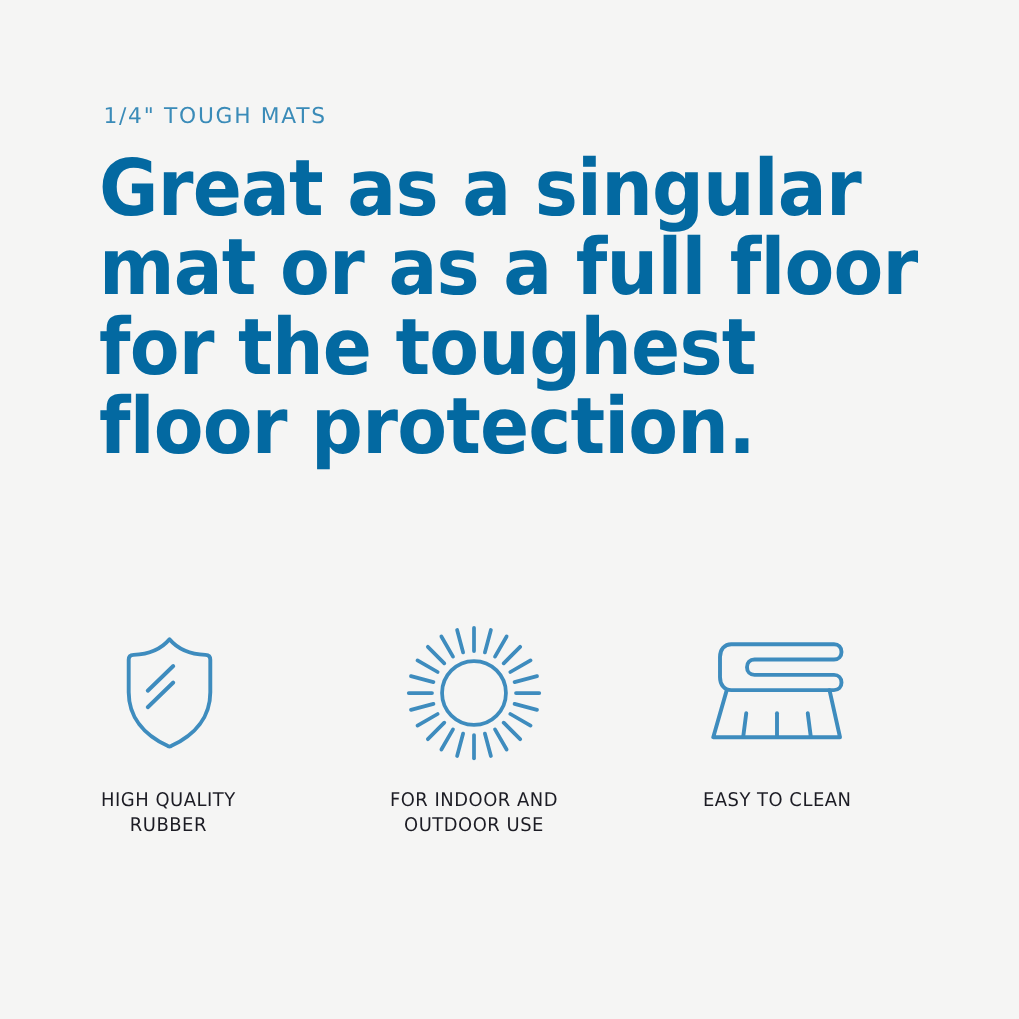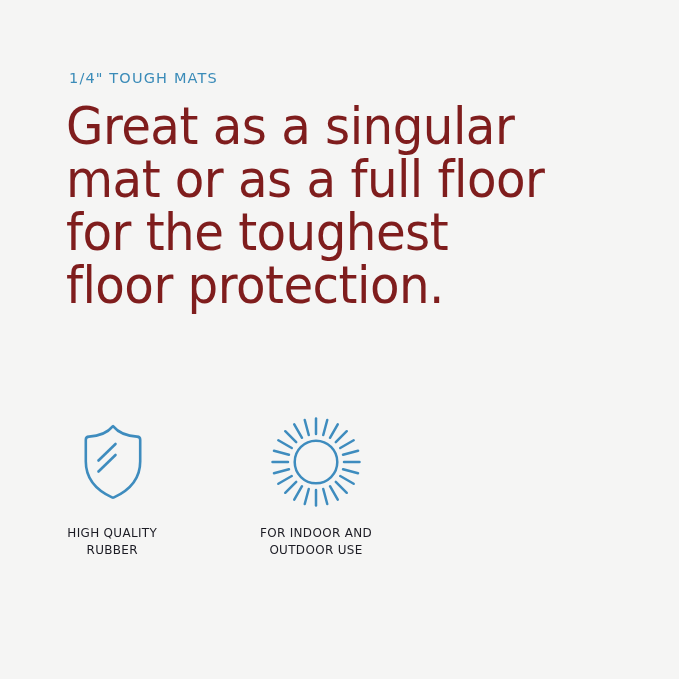--- a/index.html
+++ b/index.html
@@ -37,24 +37,24 @@
   }
 
   
   .headline {
     position: absolute;
     left: 66px;
     top: 100px;
     width: 560px;
     font-family: "DejaVu Sans", sans-serif;
     font-size: 52px;
-    font-weight: 400;
+    font-weight: 700;
     line-height: 53px;
     letter-spacing: -0.6px;
-    color: #7f1d1d;
+    color: #0369a1;
   }
   .headline .hl-line {
     display: block;
     white-space: nowrap;
     transform: scaleX(0.93);
     transform-origin: left center;
   }
 
   
   .features {
@@ -164,15 +164,46 @@
             <line x1="47" y1="3.5" x2="47" y2="19.0" transform="rotate(315 47 47)"></line>
             <line x1="47" y1="3.5" x2="47" y2="19.0" transform="rotate(330 47 47)"></line>
             <line x1="47" y1="3.5" x2="47" y2="19.0" transform="rotate(345 47 47)"></line>
           </g>
         </svg>
       </div>
       <div class="caption">FOR INDOOR AND
 OUTDOOR USE</div>
     </div>
 
+    <div class="feature feature-3">
+      <div class="icon-box">
+        <svg width="92" height="78" viewBox="0 0 92 78" fill="none" stroke="#3E8CBE" stroke-width="2.6" stroke-linecap="round" stroke-linejoin="round">
+
+          <path d="M14.5 6.5
+                   L83.0 6.5
+                   C86.0 6.5 88.0 8.6 88.0 11.6
+                   C88.0 14.6 86.0 16.7 83.0 16.7
+                   L30.0 16.7
+                   C27.0 16.7 25.0 18.8 25.0 21.8
+                   C25.0 24.8 27.0 26.9 30.0 26.9
+                   L83.0 26.9
+                   C86.0 26.9 88.0 29.0 88.0 32.0
+                   C88.0 35.0 86.0 37.1 83.0 37.1
+                   L14.5 37.1
+                   C10.0 37.1 7.0 33.5 7.0 28.5
+                   L7.0 15.0
+                   C7.0 10.0 10.0 6.5 14.5 6.5 Z"></path>
+
+          <path d="M11.5 37.1
+                   L2.5 68.5
+                   L87.0 68.5
+                   L80.0 37.1"></path>
+
+          <line x1="24.5" y1="52.5" x2="22.5" y2="68.0"></line>
+          <line x1="45.0" y1="52.5" x2="45.0" y2="68.0"></line>
+          <line x1="65.5" y1="52.5" x2="67.5" y2="68.0"></line>
+        </svg>
+      </div>
+      <div class="caption">EASY TO CLEAN</div>
+    </div>
 
   </div>
 </div>
 
 </body></html>

